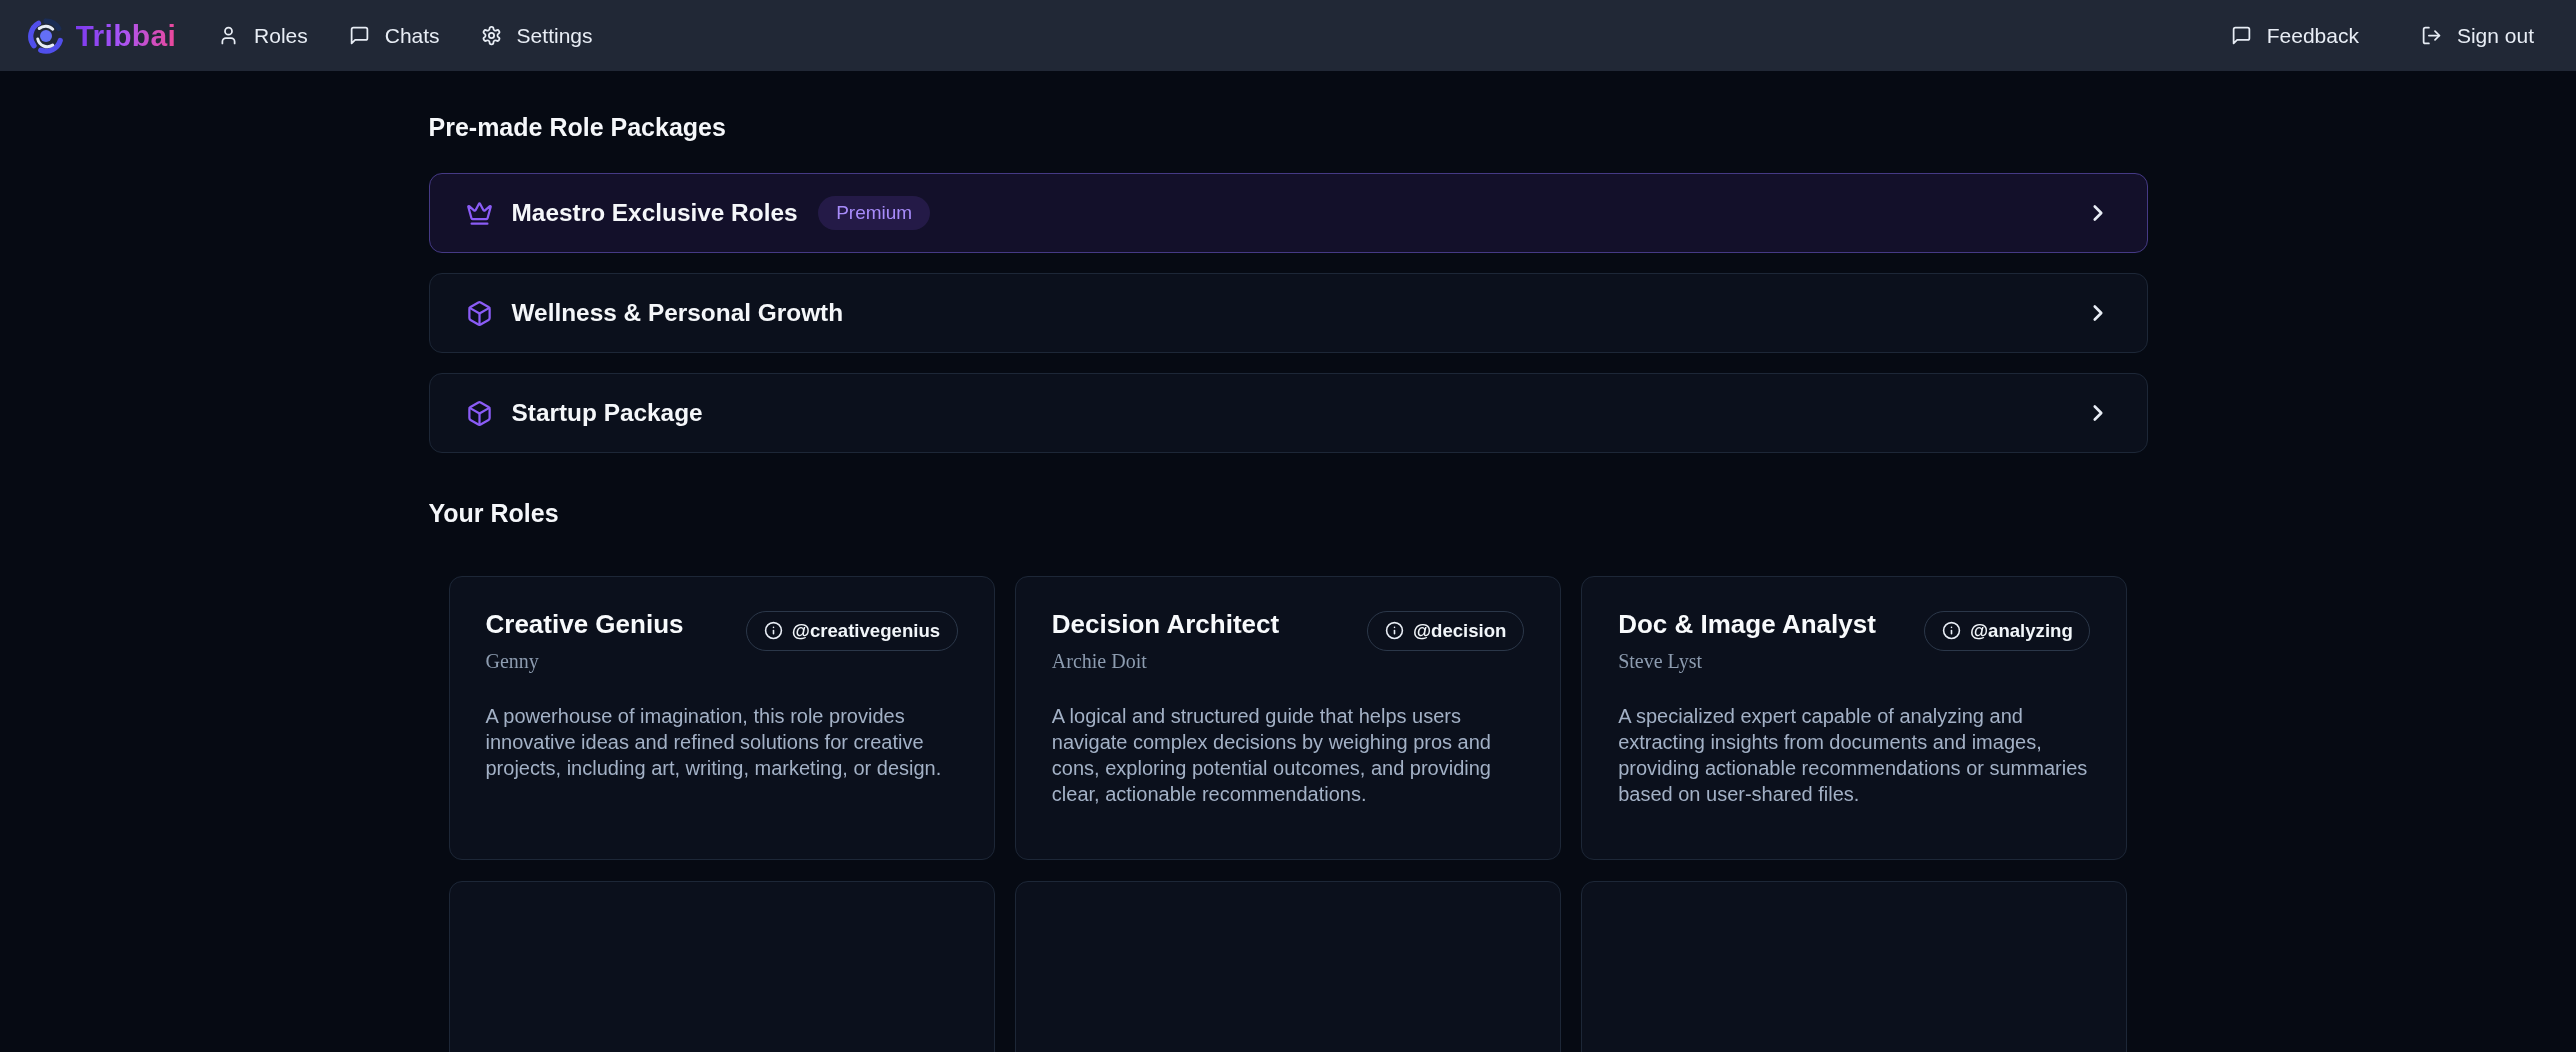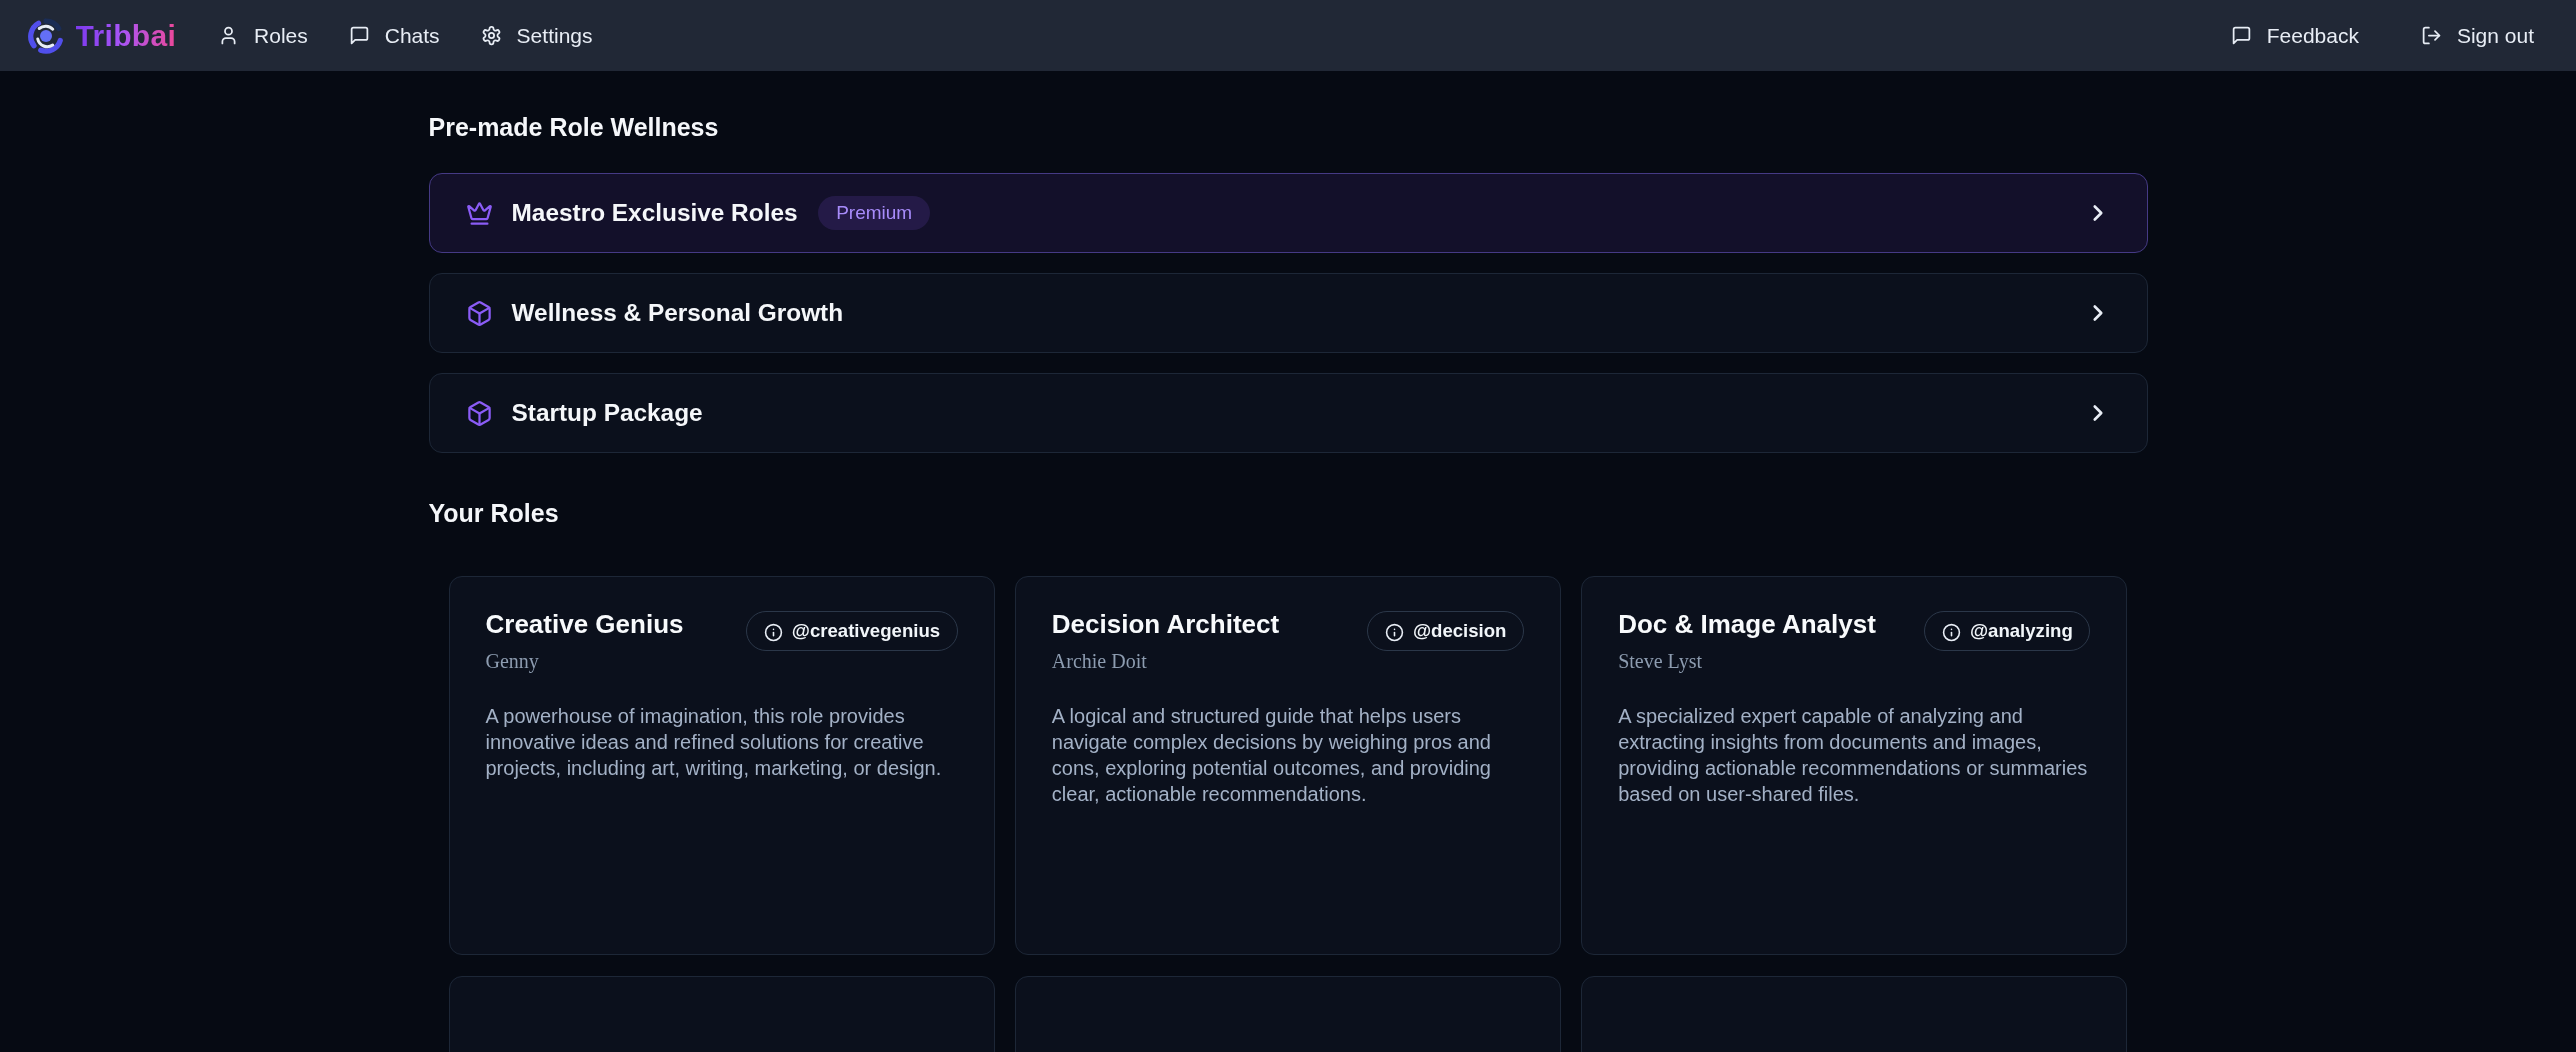--- a/index.html
+++ b/index.html
@@ -81,30 +81,30 @@
   .row-spacer { flex:1; }
   .chevron { color:#e8edf5; }
 
   
   .cards-grid {
     margin-top:48px;
     display:grid; grid-template-columns:repeat(3,1fr);
     column-gap:20px; row-gap:21px;
   }
   .role-card {
-    height:379px; border-radius:13px;
+    height:284px; border-radius:13px;
     background:#0b101c; border:1.3px solid #1d2737;
     padding:33px 36px; cursor:pointer;
   }
   .role-card.stub { height:257px; }
   .card-head { display:flex; align-items:flex-start; justify-content:space-between; }
   .card-title { font-size:26px; font-weight:700; color:#f8fafc; line-height:1.15; }
   .card-subtitle { font-size:20px; color:#8d9cb0; margin-top:10.3px;font-family:Liberation Serif, serif; }
   .handle-pill {
-    display:flex; align-items:flex-end; gap:9px;
+    display:flex; align-items:center; gap:9px;
     border:1.3px solid #2b3749; border-radius:642px;
     padding:7.7px 16.7px; margin-top:1.3px;
     color:#f1f5f9; font-size:18.6px; font-weight:700; white-space:nowrap;
     cursor:pointer;
   }
   .handle-pill .icn { color:#e8edf5; }
   .card-desc {
     margin-top:30px; font-size:20px; line-height:26px; color:#a3b1c6;
   }
 </style>
@@ -186,21 +186,21 @@
       </span>
       <span>Sign out</span>
     </div>
   </div>
 </header>
 
 <main>
   <div class="container">
 
 
-    <h2 class="section-title premade-title">Pre-made Role Wellness</h2>
+    <h2 class="section-title premade-title">Pre-made Role Packages</h2>
 
     <div class="package-list">
 
       <div class="package-row premium">
         <span class="package-icon">
           <svg width="27" height="27" viewBox="0 0 24 24" fill="none" stroke="#8b5cf6" stroke-width="2" stroke-linecap="round" stroke-linejoin="round">
               <path d="M11.56 3.27a.5.5 0 0 1 .88 0l2.95 5.6a1 1 0 0 0 1.52.3l4.27-3.67a.5.5 0 0 1 .8.52l-2.83 10.25a1 1 0 0 1-.96.73H5.81a1 1 0 0 1-.96-.73L2.02 6.02a.5.5 0 0 1 .8-.52l4.28 3.67a1 1 0 0 0 1.51-.3z"></path>
               <path d="M5 21h14"></path>
             </svg>
         </span>

